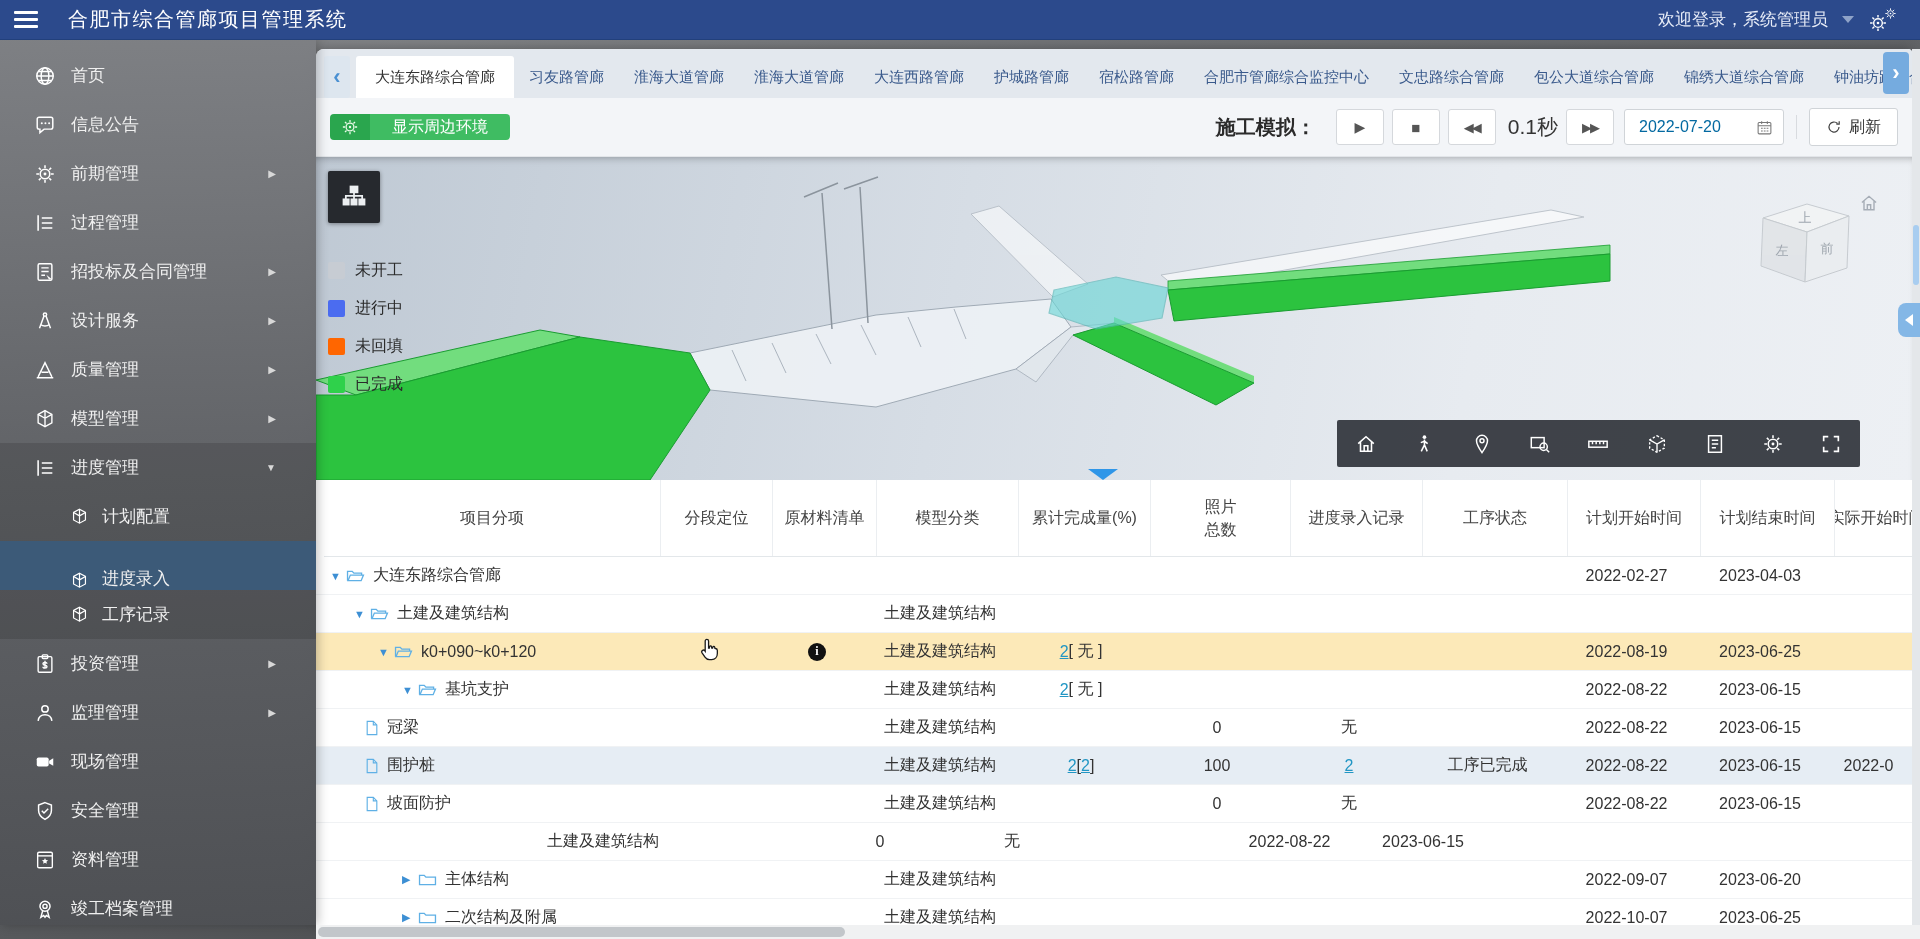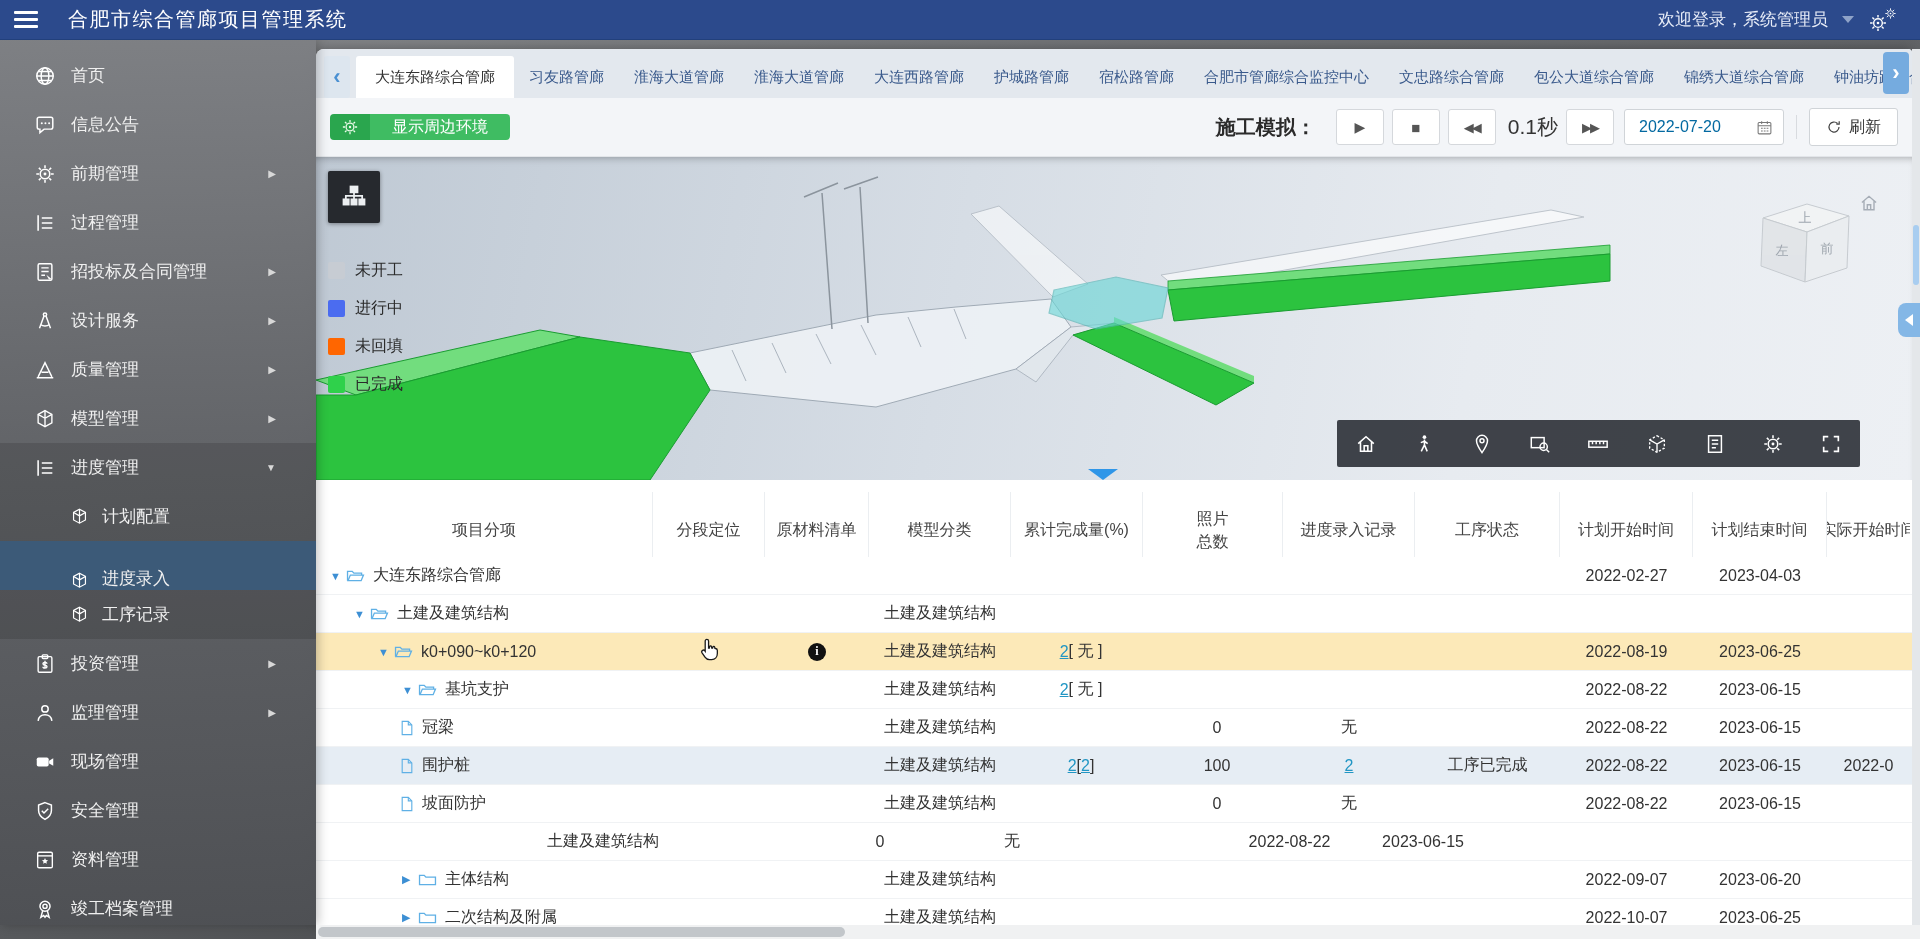--- a/index.html
+++ b/index.html
@@ -82,35 +82,35 @@
     border-radius:2px;display:flex;align-items:center;justify-content:space-around;color:#fff;}
   .vptools .ti{width:22px;height:22px;cursor:pointer;}
   .vptools svg{width:22px;height:22px;display:block;}
   .navcube{position:absolute;left:1429px;top:33px;width:120px;height:110px;opacity:.92;}
   .cubelbl{font-size:13px;fill:#99a1aa;}
   .vp-home{position:absolute;left:1543px;top:36px;width:20px;height:20px;color:#a6adb6;}
   .vp-home svg{width:20px;height:20px;}
   .vp-collapse{position:absolute;left:772px;bottom:0px;width:0;height:0;cursor:pointer;
     border-left:15px solid transparent;border-right:15px solid transparent;border-top:11px solid #2f96e8;}
   
-  .tblhead{position:absolute;left:0;top:431px;width:1596px;height:77px;background:#fff;display:flex;
-    border-bottom:1px solid #e3e7ea;box-sizing:border-box;margin-top:12px;}
+  .tblhead{position:absolute;left:8px;top:431px;width:1596px;height:77px;background:#fff;display:flex;
+    border-bottom:1px solid #e3e7ea;box-sizing:border-box;}
   .th{display:flex;align-items:center;justify-content:center;font-size:16px;color:#444;
     border-right:1px solid #ebeef1;box-sizing:border-box;text-align:center;overflow:hidden;white-space:nowrap;}
   .th .wrap2{width:2.4em;white-space:normal;word-break:break-all;line-height:1.45;}
   .tbody{position:absolute;left:0;top:508px;width:1596px;height:368px;overflow:hidden;}
   .tr{display:flex;height:37px;border-bottom:1px solid #f0f2f4;background:#fff;}
   .tr.hl-y{background:#fce9b8;}
   .tr.hl-b{background:#e6edf4;}
   .td{display:flex;align-items:center;justify-content:center;font-size:16px;color:#333;
     box-sizing:border-box;overflow:hidden;white-space:nowrap;position:relative;}
   .td.c0{justify-content:flex-start;}
   .c0{width:337px;} .c1{width:112px;text-align:right;} .c2{width:104px;} .c3{width:142px;} .c4{width:140px;}
   .c5{width:132px;} .c6{width:132px;} .c7{width:145px;} .c8{width:133px;} .c9{width:134px;} .c10{width:83px;}
-  .lv1{padding-left:14px;} .lv2{padding-left:38px;} .lv3{padding-left:62px;} .lv4{padding-left:86px;} .lvf{padding-left:84px;}
+  .lv1{padding-left:14px;} .lv2{padding-left:38px;} .lv3{padding-left:62px;} .lv4{padding-left:86px;} .lvf{padding-left:49px;}
   .tw{width:16px;font-size:11px;color:#3d8fd4;flex:none;cursor:pointer;}
   .fico{width:19px;height:15px;color:#5fb0e5;flex:none;margin-right:8px;}
   .fico svg{width:19px;height:15px;display:block;}
   .fileico{width:14px;height:16px;color:#5fb0e5;flex:none;margin-right:8px;}
   .fileico svg{width:14px;height:16px;display:block;}
   .rn{color:#333;}
   .lk{color:#2196c4;text-decoration:underline;cursor:pointer;}
   .info{width:18px;height:18px;border-radius:50%;background:#111;color:#fff;font-size:12px;font-weight:bold;
     font-family:"Liberation Serif",serif;display:flex;align-items:center;justify-content:center;cursor:pointer;}
   .hand{width:26px;height:26px;margin-top:-3px;}

